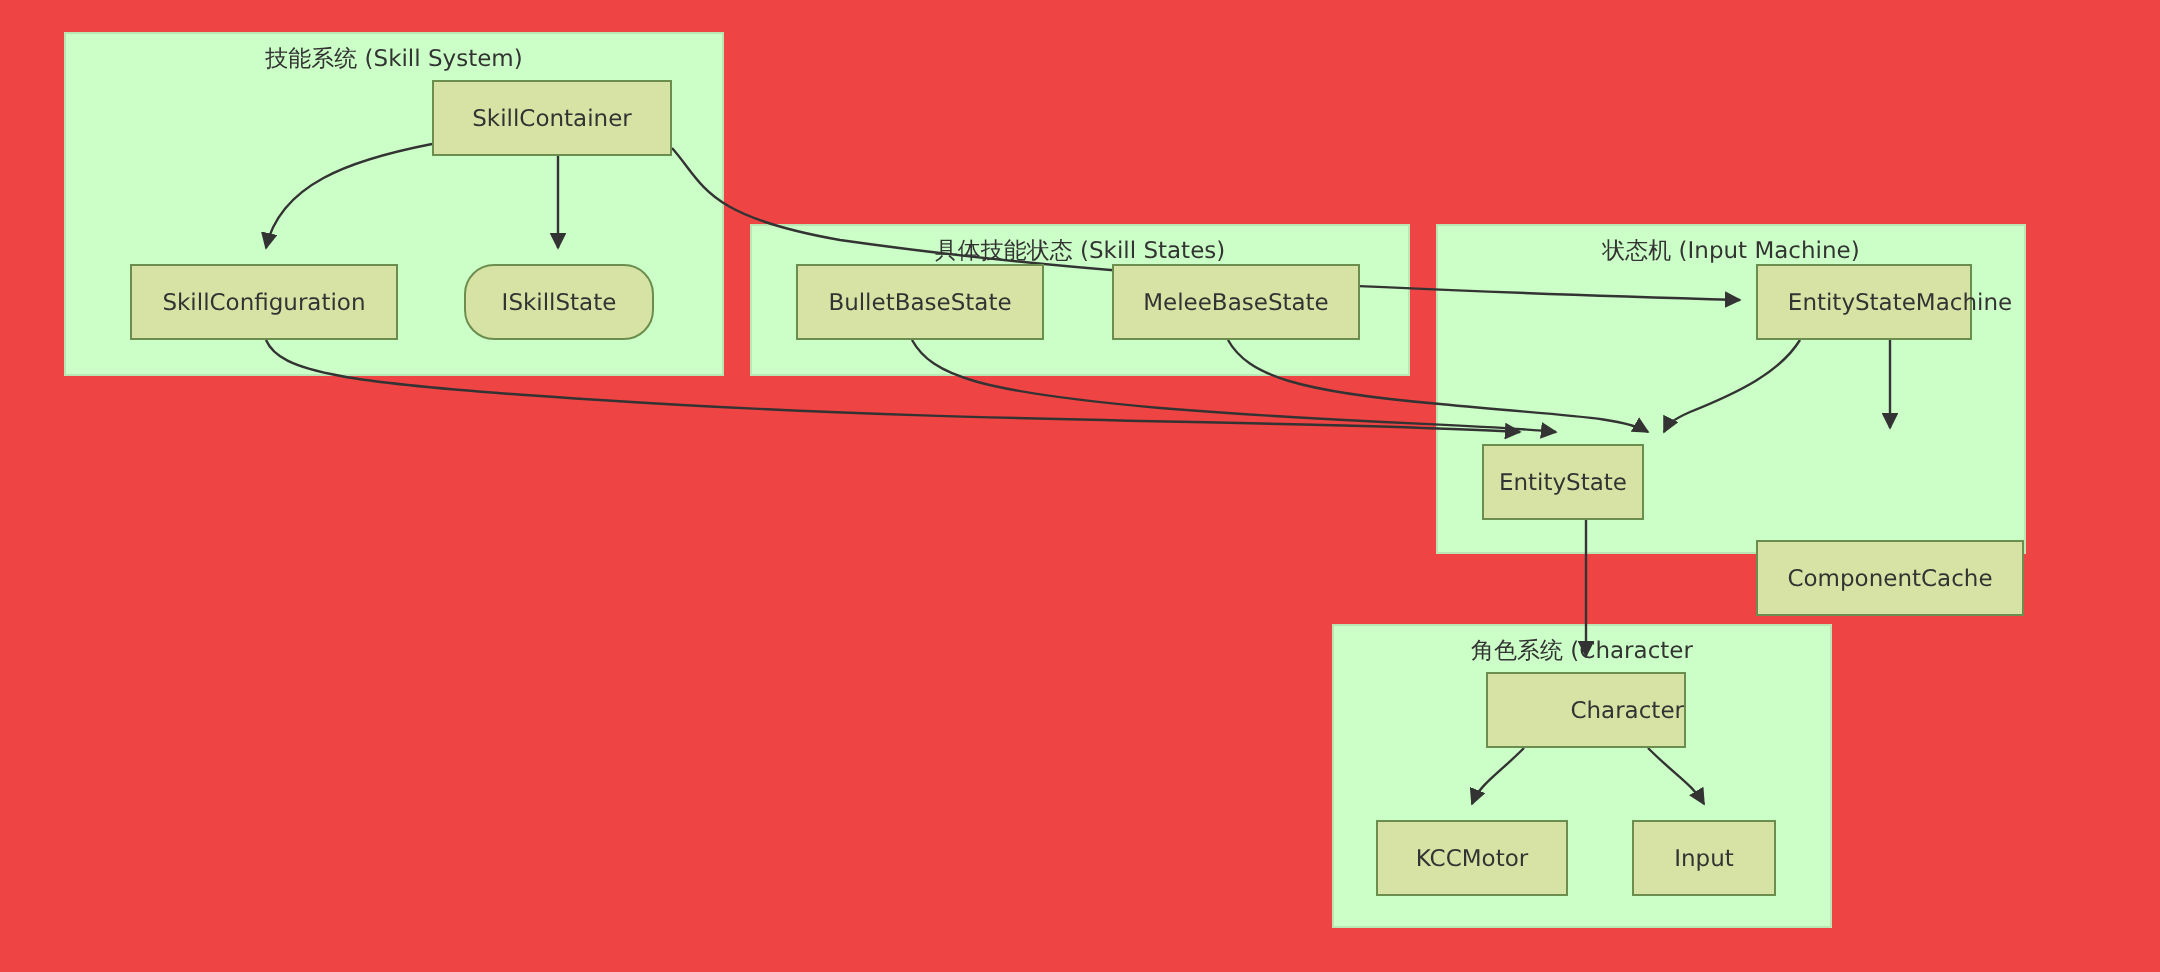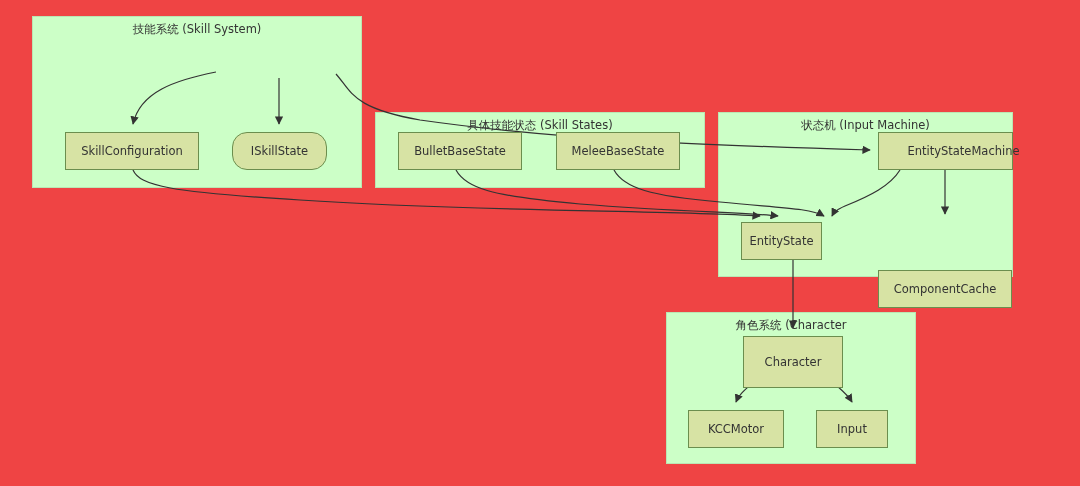--- a/index.html
+++ b/index.html
@@ -92,50 +92,53 @@
       <path d="M 456,170 C 466,188 490,196 580,204 C 680,212 740,212 778,216"></path>
       <path d="M 614,170 C 624,188 650,196 720,202 C 780,208 810,208 824,216"></path>
       <path d="M 900,170 C 890,186 870,196 845,206 C 836,210 834,212 832,216"></path>
       <path d="M 945,170 C 945,190 945,200 945,214"></path>
       <path d="M 793,260 C 793,290 793,312 793,328"></path>
       <path d="M 762,374 C 748,388 740,392 736,402"></path>
       <path d="M 824,374 C 838,388 846,392 852,402"></path>
     </g>
   </svg>
 
+  <div class="node" style="left:216px; top:40px; width:120px; height:38px;">
+    <span>SkillContainer</span>
+  </div>
 
   <div class="node" style="left:65px; top:132px; width:134px; height:38px;">
     <span>SkillConfiguration</span>
   </div>
 
   <div class="node" style="left:232px; top:132px; width:95px; height:38px;border-radius:15px;">
     <span>ISkillState</span>
   </div>
 
   <div class="node" style="left:398px; top:132px; width:124px; height:38px;">
     <span>BulletBaseState</span>
   </div>
 
   <div class="node" style="left:556px; top:132px; width:124px; height:38px;">
     <span>MeleeBaseState</span>
   </div>
 
-  <div class="node" style="left:878px; top:132px; width:135px; height:38px;padding-left:36px;">
+  <div class="node" style="left:878px; top:132px; width:108px; height:38px;padding-left:36px;">
     <span>EntityStateMachine</span>
   </div>
 
   <div class="node" style="left:741px; top:222px; width:81px; height:38px;">
     <span>EntityState</span>
   </div>
 
   <div class="node" style="left:878px; top:222px; width:134px; height:38px;margin-top:48px;">
     <span>ComponentCache</span>
   </div>
 
-  <div class="node" style="left:743px; top:336px; width:100px; height:52px;">
+  <div class="node" style="left:743px; top:336px; width:100px; height:38px;justify-content:flex-end;">
     <span>Character</span>
   </div>
 
   <div class="node" style="left:688px; top:410px; width:96px; height:38px;">
     <span>KCCMotor</span>
   </div>
 
   <div class="node" style="left:816px; top:410px; width:72px; height:38px;">
     <span>Input</span>
   </div>

